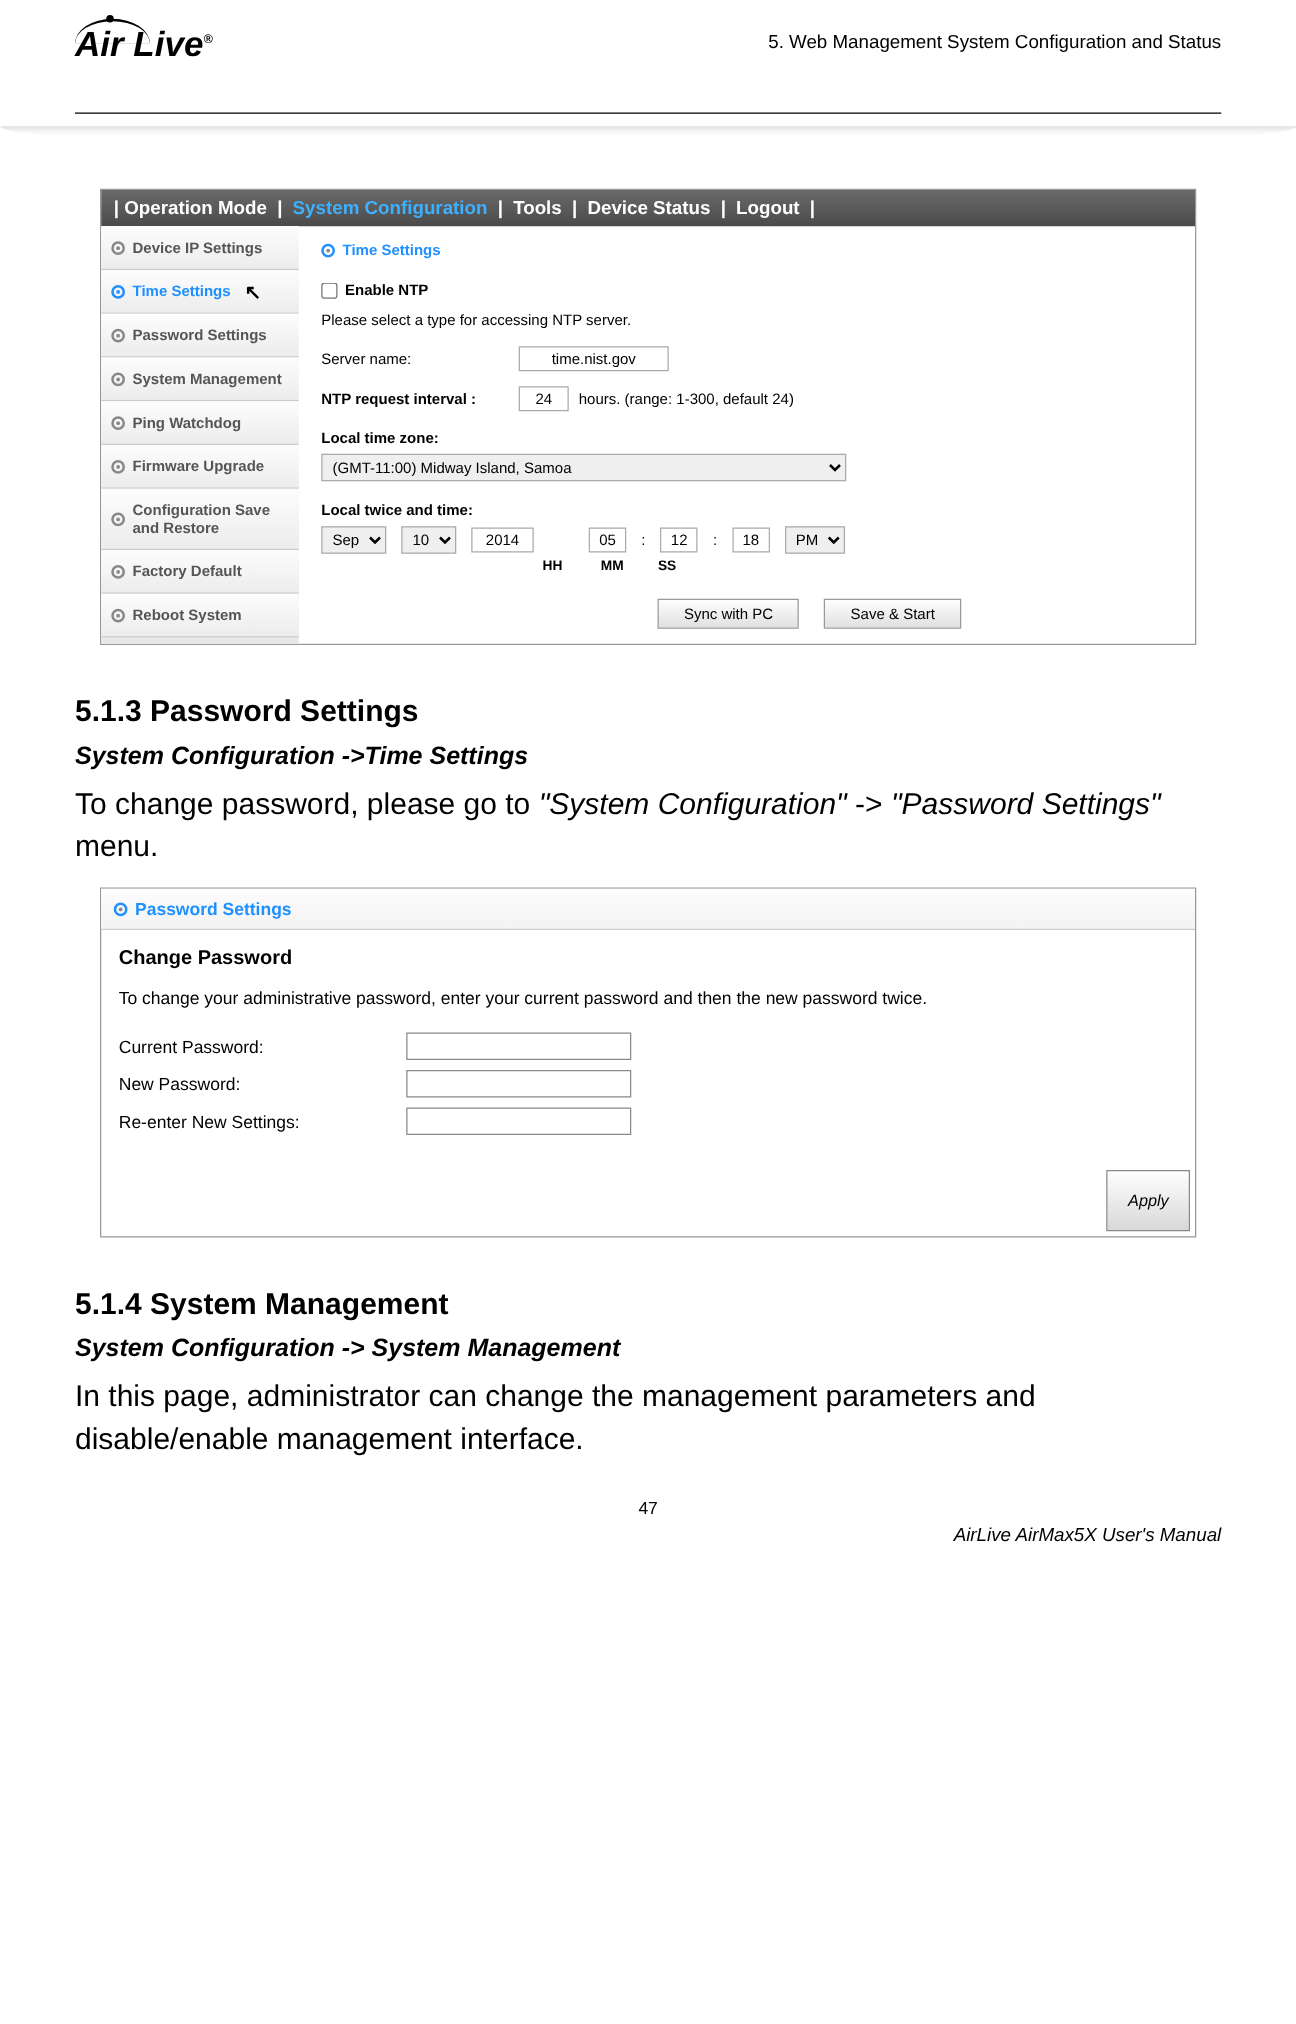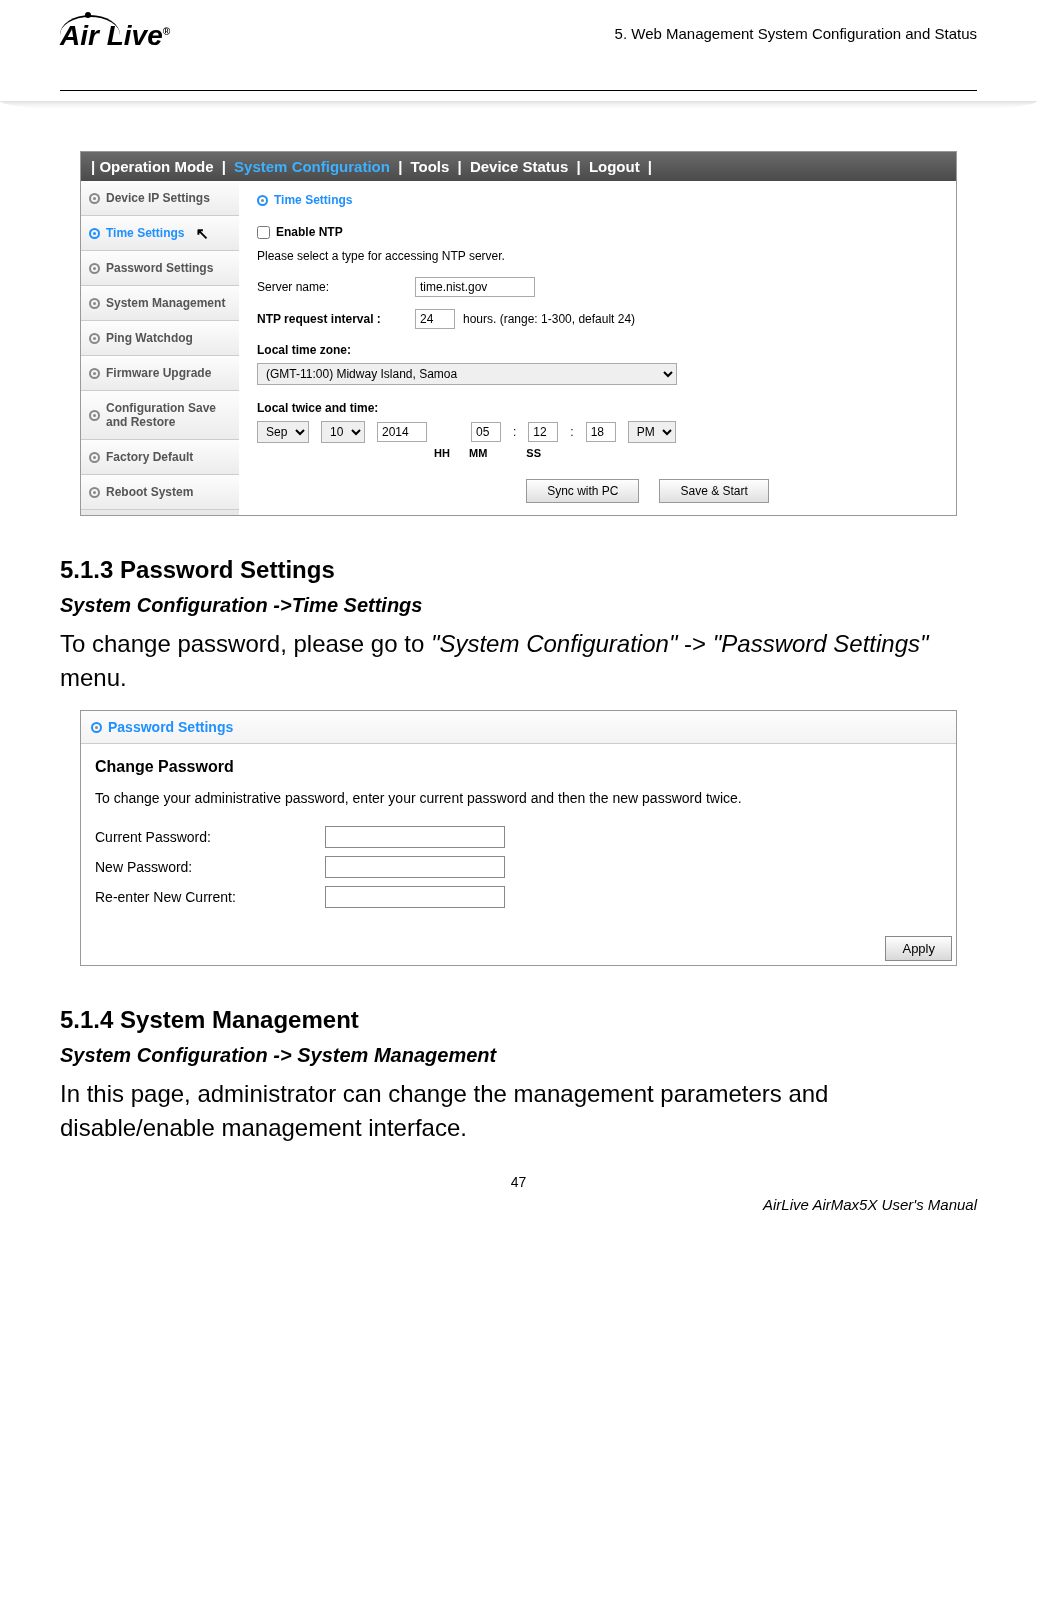--- a/index.html
+++ b/index.html
@@ -29,21 +29,21 @@
     .sb-item.active .sb-bullet { border-color:#1e90ff; }
     .sb-item.active .sb-bullet::after { background:#1e90ff; }
     .cursor { position: absolute; right: 30px; top: 8px; font-size: 16px; color: #000; }
     
     .main1 { flex: 1; padding: 12px 18px; font-size: 12px; color: #000; }
     .main1-title { color: #1e90ff; font-weight: bold; margin-bottom: 18px; display: flex; align-items: center; gap:6px; }
     .main1 label.cb { display:flex; align-items:center; gap:6px; font-weight:bold; margin-bottom:10px; }
     .main1 .hint { margin-bottom: 14px; }
     .main1 .row { display:flex; align-items:center; margin-bottom:12px; gap:8px; }
     .main1 .row .lbl { width: 150px; }
-    .main1 input[type=text] { border:1px solid #aaa; padding:2px 4px; font-size:12px; }
+    .main1 input[type=text] { border:1px solid #aaa; padding:2px 4px; font-size:12px;text-align:center; }
     .main1 select { border:1px solid #aaa; padding:2px 4px; font-size:12px; background:#efefef; }
     .tz-select { width: 420px; }
     .dt-row { display:flex; align-items:center; gap:12px; margin-top:6px; }
     .dt-labels { display:flex; gap:12px; margin-left:170px; margin-top:4px; font-weight:bold; font-size:11px; }
     .btnrow { display:flex; gap:20px; justify-content:center; margin-top:20px; margin-left:100px; }
     .btn { padding:4px 20px; border:1px solid #999; background:linear-gradient(#fefefe,#e0e0e0); font-size:12px; cursor:pointer; }
     .bold { font-weight:bold; }
 
     
     .sec-heading { font-size: 24px; font-weight: bold; margin: 10px 0 10px 0; }
@@ -54,21 +54,21 @@
     
     .sshot2 { border: 1px solid #999; margin: 0 20px 40px 20px; background: #fff; font-size: 14px; padding-bottom: 0; }
     .s2-title { color: #1e90ff; font-weight: bold; padding: 8px 10px; border-bottom: 1px solid #ccc; background: linear-gradient(#fdfdfd,#f3f3f3); display:flex; align-items:center; gap:6px; }
     .s2-body { padding: 14px 14px 0 14px; }
     .s2-body h3 { font-size: 16px; margin-bottom: 14px; }
     .s2-body .info { font-size: 14px; margin-bottom: 20px; }
     .s2-row { display:flex; align-items:center; margin-bottom:8px; }
     .s2-row .lbl { width: 230px; }
     .s2-row input { border:1px solid #888; width:180px; padding:2px; font-size:14px; }
     .apply-row { text-align:right; padding: 20px 4px 4px 4px; }
-    .apply-btn { padding:4px 16px; border:1px solid #888; background:linear-gradient(#fefefe,#d8d8d8); font-size:13px; cursor:pointer; }
+    .apply-btn { padding:16px 16px; border:1px solid #888; background:linear-gradient(#fefefe,#d8d8d8); font-size:13px; cursor:pointer;font-style:italic; }
 
     
     .page-num { text-align:center; font-size:14px; margin-top:30px; }
     .manual-title { text-align:right; font-size:15px; font-style:italic; margin-top:6px; }
   </style>
 </head>
 <body>
 
 <div class="header-top">
   <div class="logo-area">
@@ -164,21 +164,21 @@
         <span style="width:20px"></span>
         <input type="text" style="width: 30px;" value="05">
         <span>:</span>
         <input type="text" style="width: 30px;" value="12">
         <span>:</span>
         <input type="text" style="width: 30px;" value="18">
         <select><option>PM</option></select>
       </div>
       <div class="dt-labels">
         <span style="width:30px;text-align:center">HH</span>
-        <span style="width:30px;text-align:left">MM</span>
+        <span style="width:30px;text-align:right">MM</span>
         <span style="width:30px;text-align:right">SS</span>
       </div>
       <div class="btnrow">
         <button class="btn">Sync with PC</button>
         <button class="btn">Save &amp; Start</button>
       </div>
     </div>
   </div>
 </div>
 
@@ -198,21 +198,21 @@
     <div class="info">To change your administrative password, enter your current password and then the new password twice.</div>
     <div class="s2-row">
         <span class="lbl">Current Password:</span>
         <input type="password" style="">
       </div>
     <div class="s2-row">
         <span class="lbl">New Password:</span>
         <input type="password" style="">
       </div>
     <div class="s2-row">
-        <span class="lbl">Re-enter New Current:</span>
+        <span class="lbl">Re-enter New Settings:</span>
         <input type="password" style="">
       </div>
   </div>
   <div class="apply-row"><button class="apply-btn">Apply</button></div>
 </div>
 
 <div class="sec-heading">5.1.4 System Management</div>
 <div class="breadcrumb">System Configuration -&gt; System Management</div>
 <p class="body-para">In this page, administrator can change the management parameters and disable/enable management interface.</p>
 

